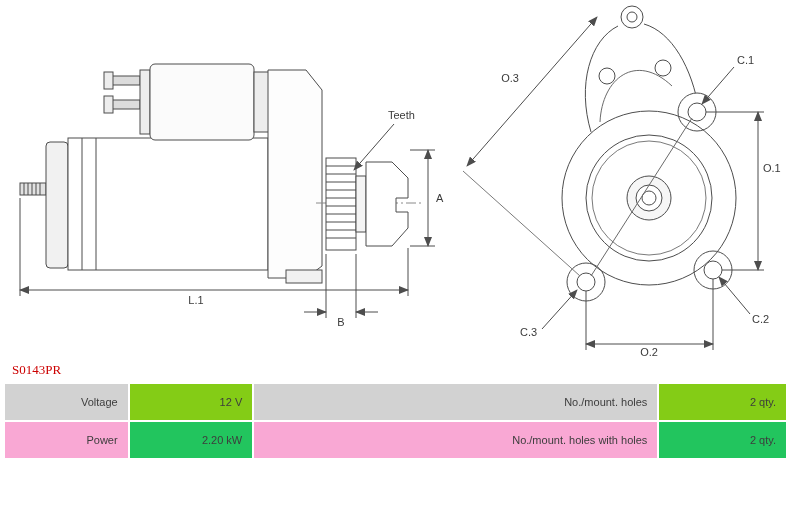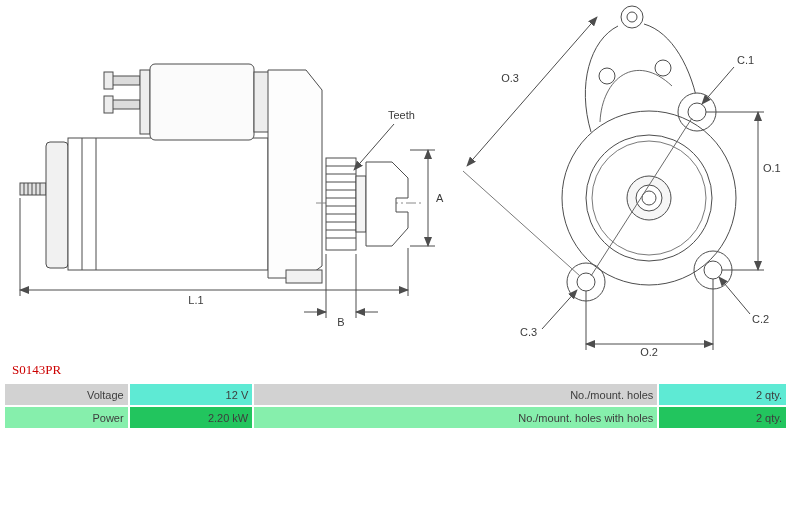--- a/index.html
+++ b/index.html
@@ -2,25 +2,25 @@
 <html><head>
 <meta charset="utf-8">
 <style>
   html,body { margin:0; padding:0; background:#fff; }
   body { width:791px; height:530px; font-family:"Liberation Sans",sans-serif; overflow:hidden; }
   .drawing-wrap { width:791px; height:358px; }
   svg { display:block; }
   svg text { font-family:"Liberation Sans",sans-serif; font-size:11px; fill:#3a3a3a; }
   .part-number { color:#cc0000; font-size:13px; padding:4px 0 4px 12px; height:16px;font-family:Liberation Serif, serif; }
   table.spec { border-collapse:separate; border-spacing:2px; margin:0 3px; width:785px; table-layout:fixed; font-size:11px; color:#3d3d3d; }
-  table.spec td { height:21px; padding:0 4px; overflow:hidden; white-space:nowrap; }
+  table.spec td { height:36px; padding:0 10px; overflow:hidden; white-space:nowrap; }
   td.lbl, td.val { text-align:right; }
   tr.odd td.lbl { background:#d2d2d2; }
-  tr.odd td.val { background:#5eead4;margin-top:47px; }
-  tr.even td.lbl { background:#86efac; }
+  tr.odd td.val { background:#84cc16;margin-top:47px; }
+  tr.even td.lbl { background:#f9a8d4; }
   tr.even td.val { background:#22c55e; }
 </style>
 </head>
 <body>
 
 <div class="drawing-wrap">
 <svg width="791" height="358" viewBox="0 0 791 358">
   <defs>
     <marker id="arrE" markerWidth="10" markerHeight="8" refX="9" refY="4" orient="auto">
       <path d="M0,0 L10,4 L0,8 z" fill="#4d4d4d"></path>

